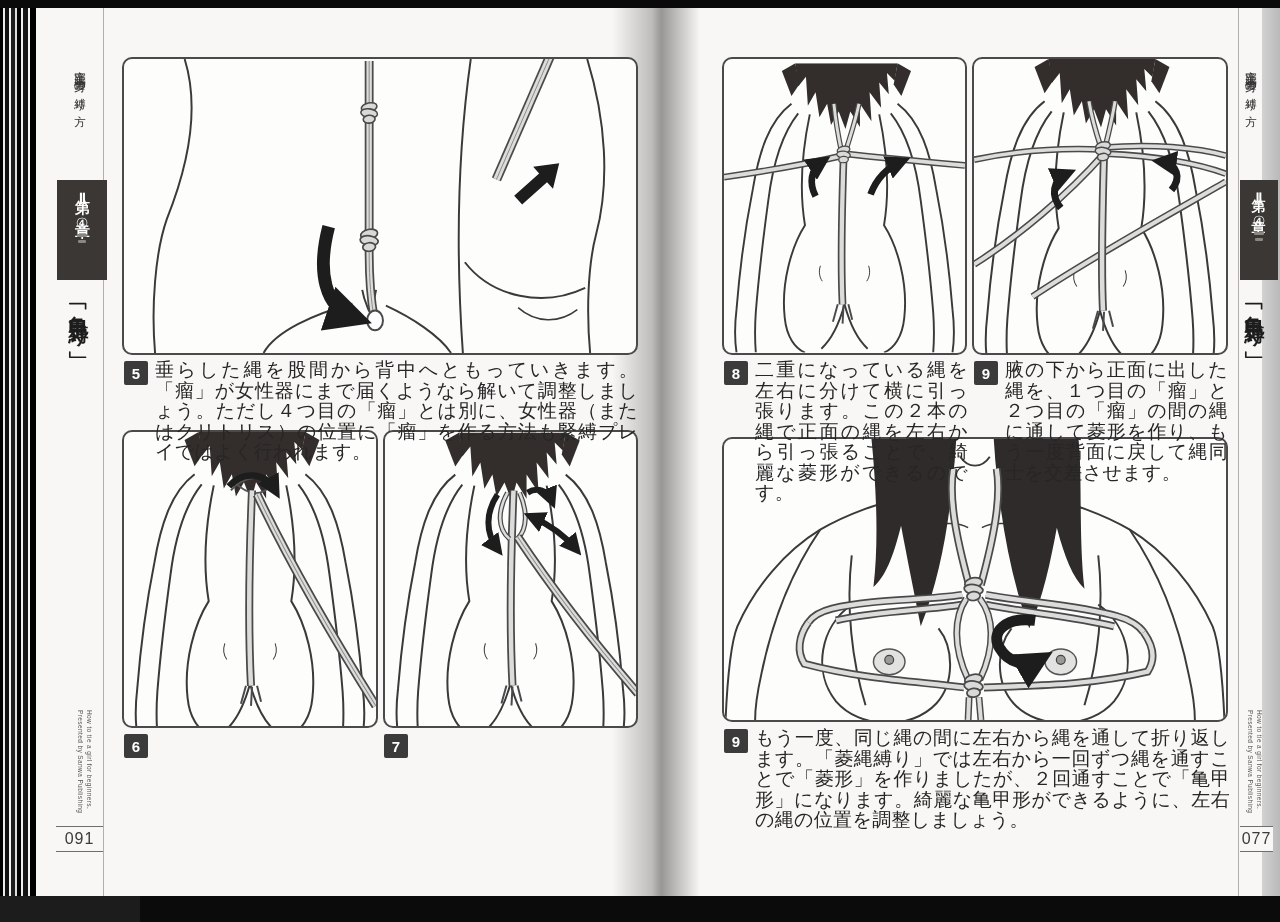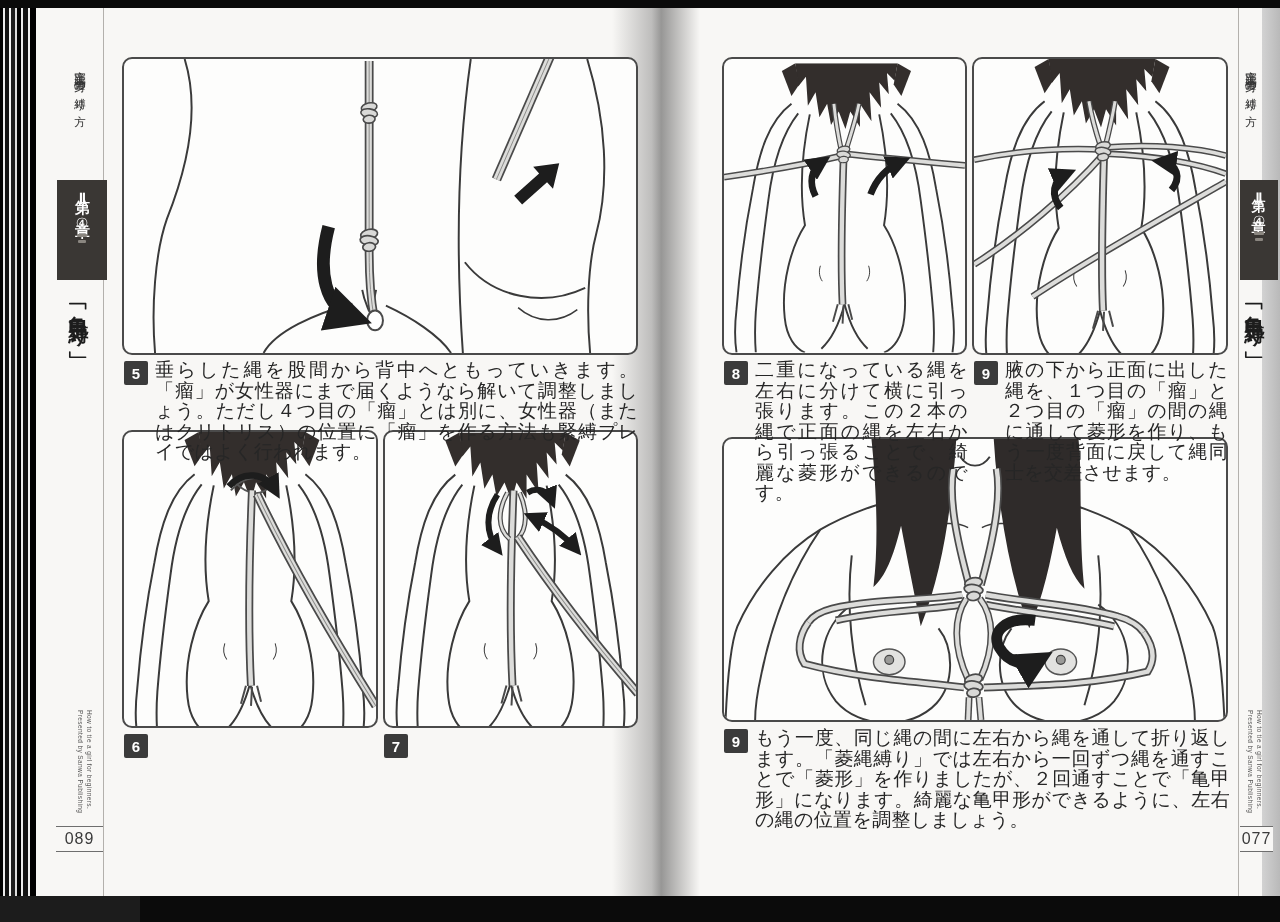--- a/index.html
+++ b/index.html
@@ -89,21 +89,21 @@
     <div class="chap v">第Ⅱ章</div>
     <div class="chapno">④</div>
     <div class="smudge"></div>
     <div class="smudge s2"></div>
   </div>
   <div class="title v" style="left:66px;top:296px">「亀甲縛り」</div>
   <div class="credit" style="left:76px;top:710px;height:110px">
     <div>How to tie a girl for beginners.</div>
     <div>Presented by Sanwa Publishing</div>
   </div>
-  <div class="pagenum" style="left:56px;top:826px;width:47px">089</div>
+  <div class="pagenum" style="left:56px;top:826px;width:47px">091</div>
 
   <div class="series v" style="left:1243px;top:62px">実践編・全身の縛り方</div>
   <div class="chapbox" style="left:1240px;top:180px;width:38px;height:100px">
     <div class="chap v" style="font-size:14px">第Ⅱ章</div>
     <div class="chapno">④</div>
     <div class="smudge"></div>
     <div class="smudge s2"></div>
   </div>
   <div class="title v" style="left:1242px;top:296px">「亀甲縛り」</div>
   <div class="credit" style="left:1246px;top:710px;height:110px">

